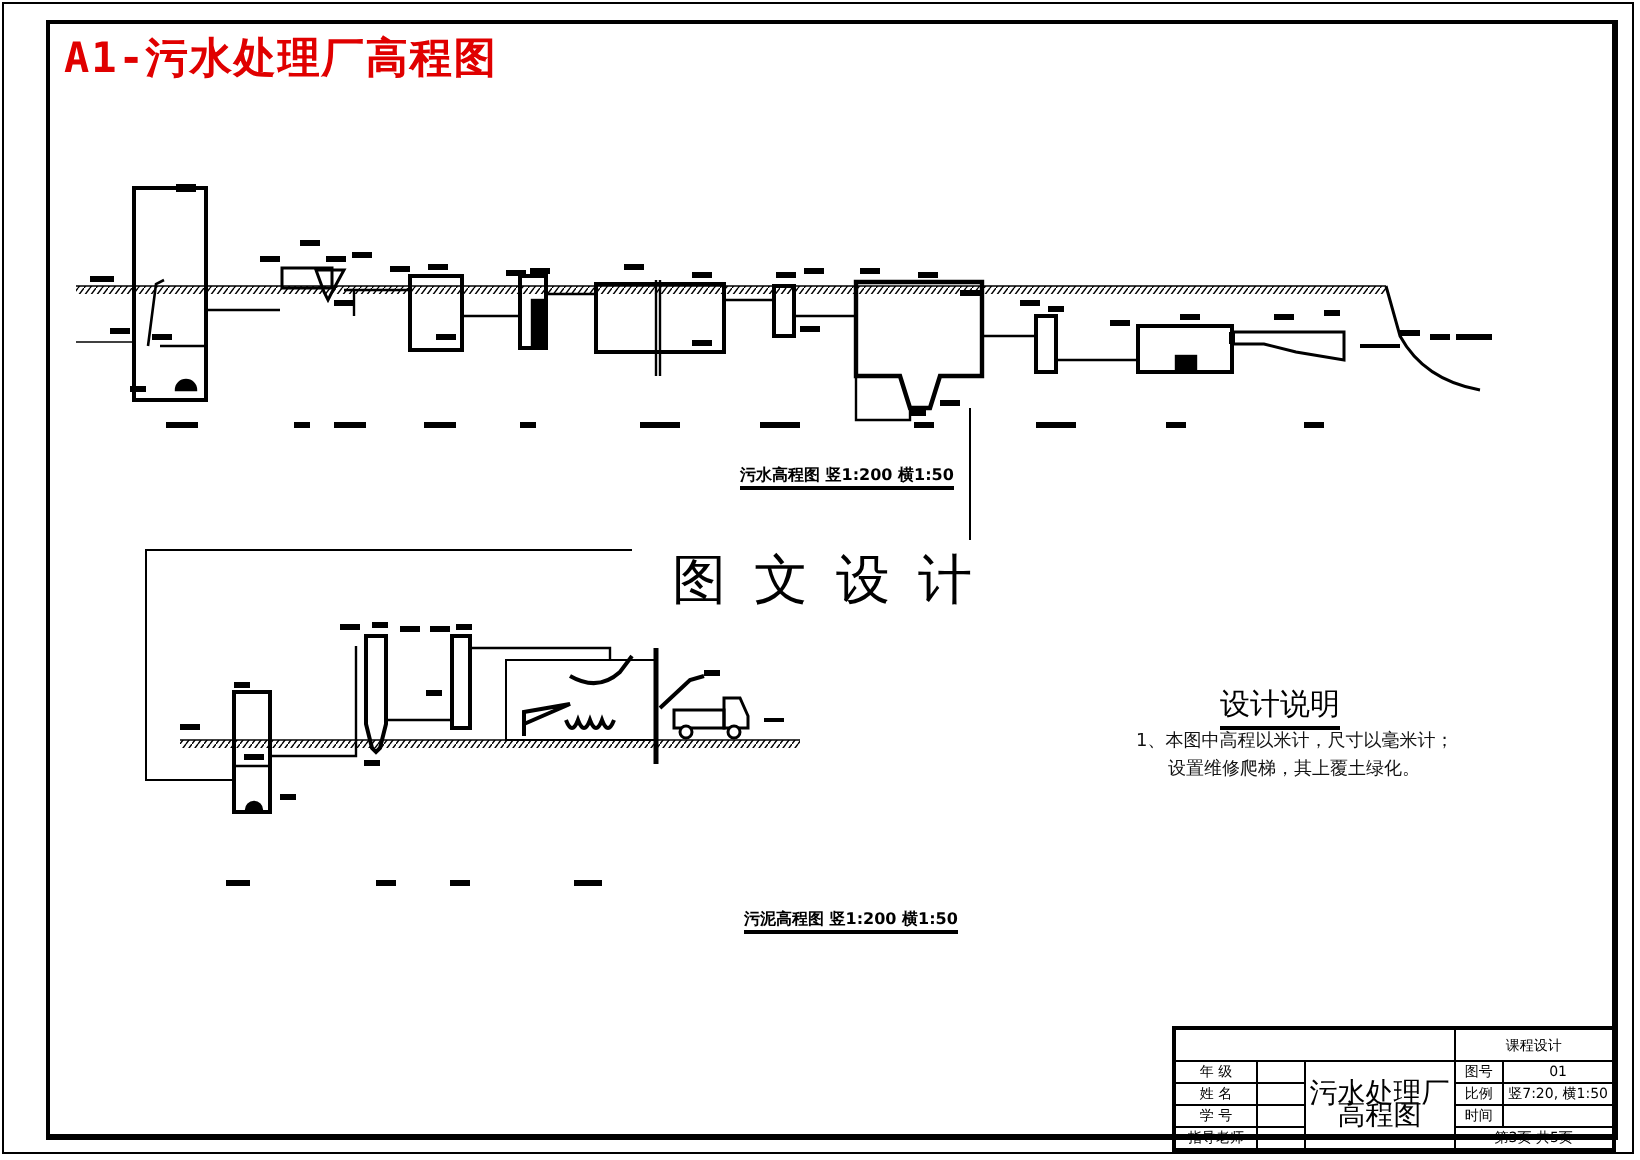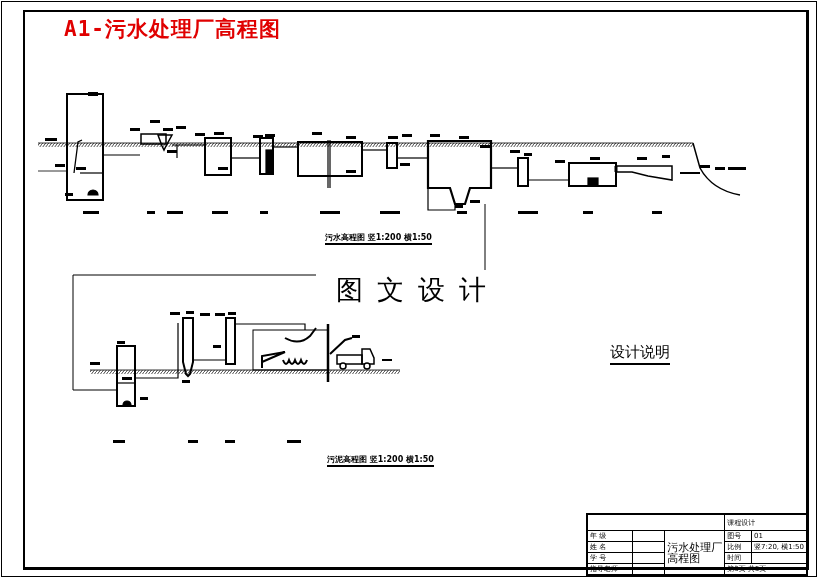--- a/index.html
+++ b/index.html
@@ -1,27 +1,27 @@
 <!DOCTYPE html>
 <html><head>
 <meta charset="utf-8">
 <style>
   html,body{margin:0;padding:0;background:#fff;}
   body{width:820px;height:580px;position:relative;overflow:hidden;font-family:"DejaVu Sans",sans-serif;}
   .outer{position:absolute;left:1px;top:1px;width:816px;height:576px;border:1px solid #000;box-sizing:border-box;}
   .inner{position:absolute;left:23px;top:10px;width:786px;height:560px;border:2px solid #000;border-right-width:3px;border-bottom-width:3px;box-sizing:border-box;}
-  .title{position:absolute;left:32px;top:15px;color:#e00000;font-size:21px;font-weight:bold;letter-spacing:1px;font-family:"DejaVu Sans Mono",monospace;margin-left:32px;}
+  .title{position:absolute;left:32px;top:15px;color:#e00000;font-size:21px;font-weight:bold;letter-spacing:1px;font-family:"DejaVu Sans Mono",monospace;}
   svg{position:absolute;left:0;top:0;}
   .watermark{position:absolute;left:336px;top:272px;font-size:27px;letter-spacing:14px;font-family:Liberation Serif, serif;color:#000;}
   .notes{position:absolute;left:568px;top:342px;font-size:9px;line-height:14px;color:#111;}
   .notes-title{position:absolute;left:610px;top:343px;font-size:15px;border-bottom:2px solid #000;padding-bottom:1px;}
   .notes ol{list-style:none;margin:0;padding:0;position:absolute;left:0;top:22px;width:240px;}
-  .caption{position:absolute;font-size:8px;font-weight:bold;border-bottom:2px solid #000;white-space:nowrap;}
+  .caption{position:absolute;font-size:8px;font-weight:bold;border-bottom:2px solid #000;white-space:nowrap;margin-left:45px;}
   table.tb{position:absolute;left:586px;top:513px;width:222px;height:56px;border-collapse:collapse;font-size:7px;}
-  table.tb td{border:1px solid #000;padding:0 2px;text-align:left;height:8px;white-space:nowrap;}
+  table.tb td{border:1px solid #000;padding:0 2px;text-align:center;height:8px;white-space:nowrap;}
   table.tb{border:2px solid #000;}
 </style>
 </head>
 <body>
 
 <div class="outer"></div>
 <div class="inner"></div>
 <div class="title">A1-污水处理厂高程图</div>
 
 <svg width="820" height="580" xmlns="http://www.w3.org/2000/svg">
@@ -178,33 +178,35 @@
 </svg>
 
 <div class="watermark">图文设计</div>
 
 <div class="caption" style="left:325px;top:232px;">污水高程图 竖1:200 横1:50</div>
 <div class="caption" style="left:327px;top:454px;">污泥高程图 竖1:200 横1:50</div>
 
 <div class="notes-title">设计说明</div>
 <div class="notes">
   <ol>
+    <li>1、本图中高程以米计，尺寸以毫米计；</li>
+    <li style="padding-left:16px">设置维修爬梯，其上覆土绿化。</li>
   </ol>
 </div>
 
 <table class="tb">
   <tbody>
       <tr>
     <td colspan="4" style="height:15px;"></td>
     <td colspan="2">课程设计</td>
   </tr>
   <tr>
     <td style="width:40px">年 级</td>
     <td style="width:28px"></td>
-    <td rowspan="4" colspan="2" style="font-size:11px;line-height:11px"><span>污水处理厂</span><br><span>高程图</span></td>
+    <td rowspan="4" colspan="2" style="font-size:14px;line-height:11px"><span>污水处理厂</span><br><span>高程图</span></td>
     <td style="width:22px">图号</td>
     <td>01</td>
   </tr>
   <tr>
     <td>姓 名</td>
     <td></td>
     <td>比例</td>
     <td>竖7:20, 横1:50</td>
   </tr>
   <tr>

